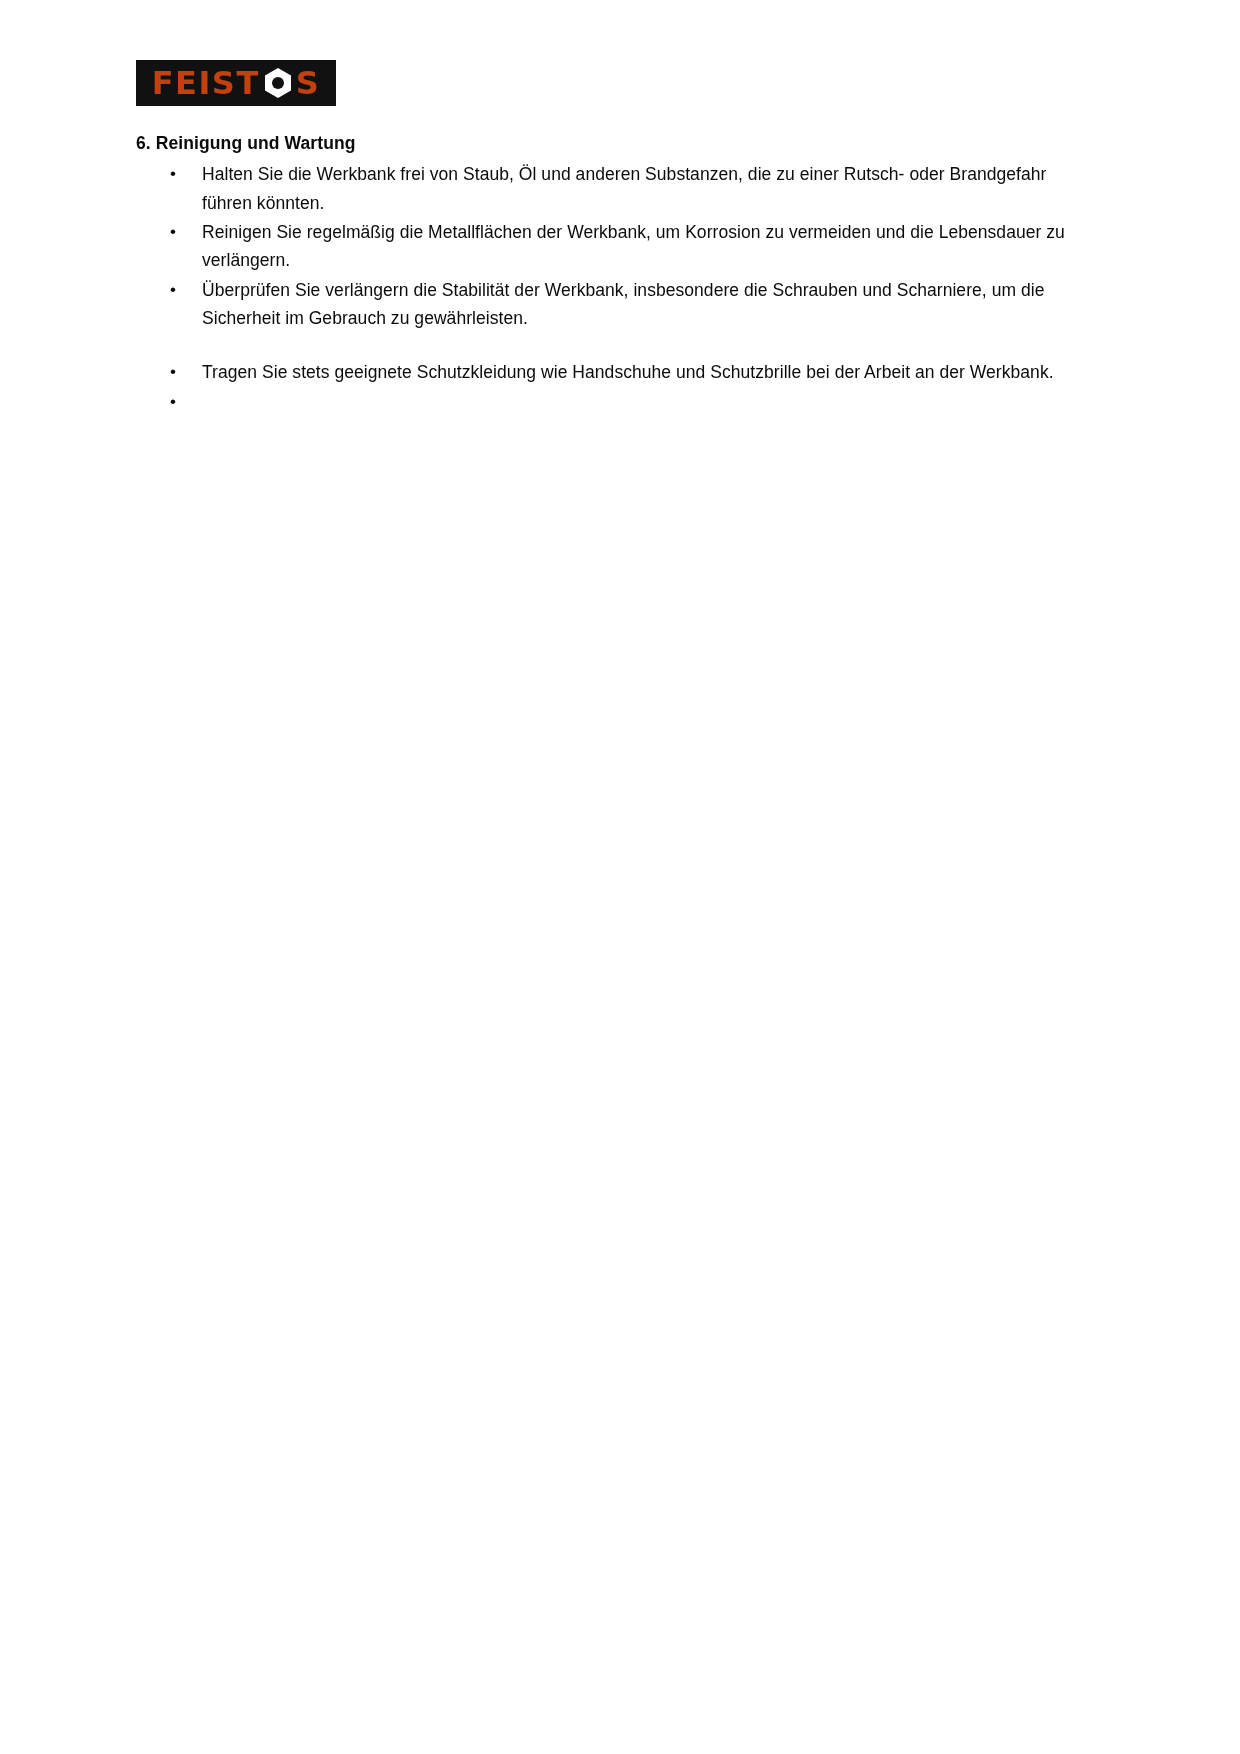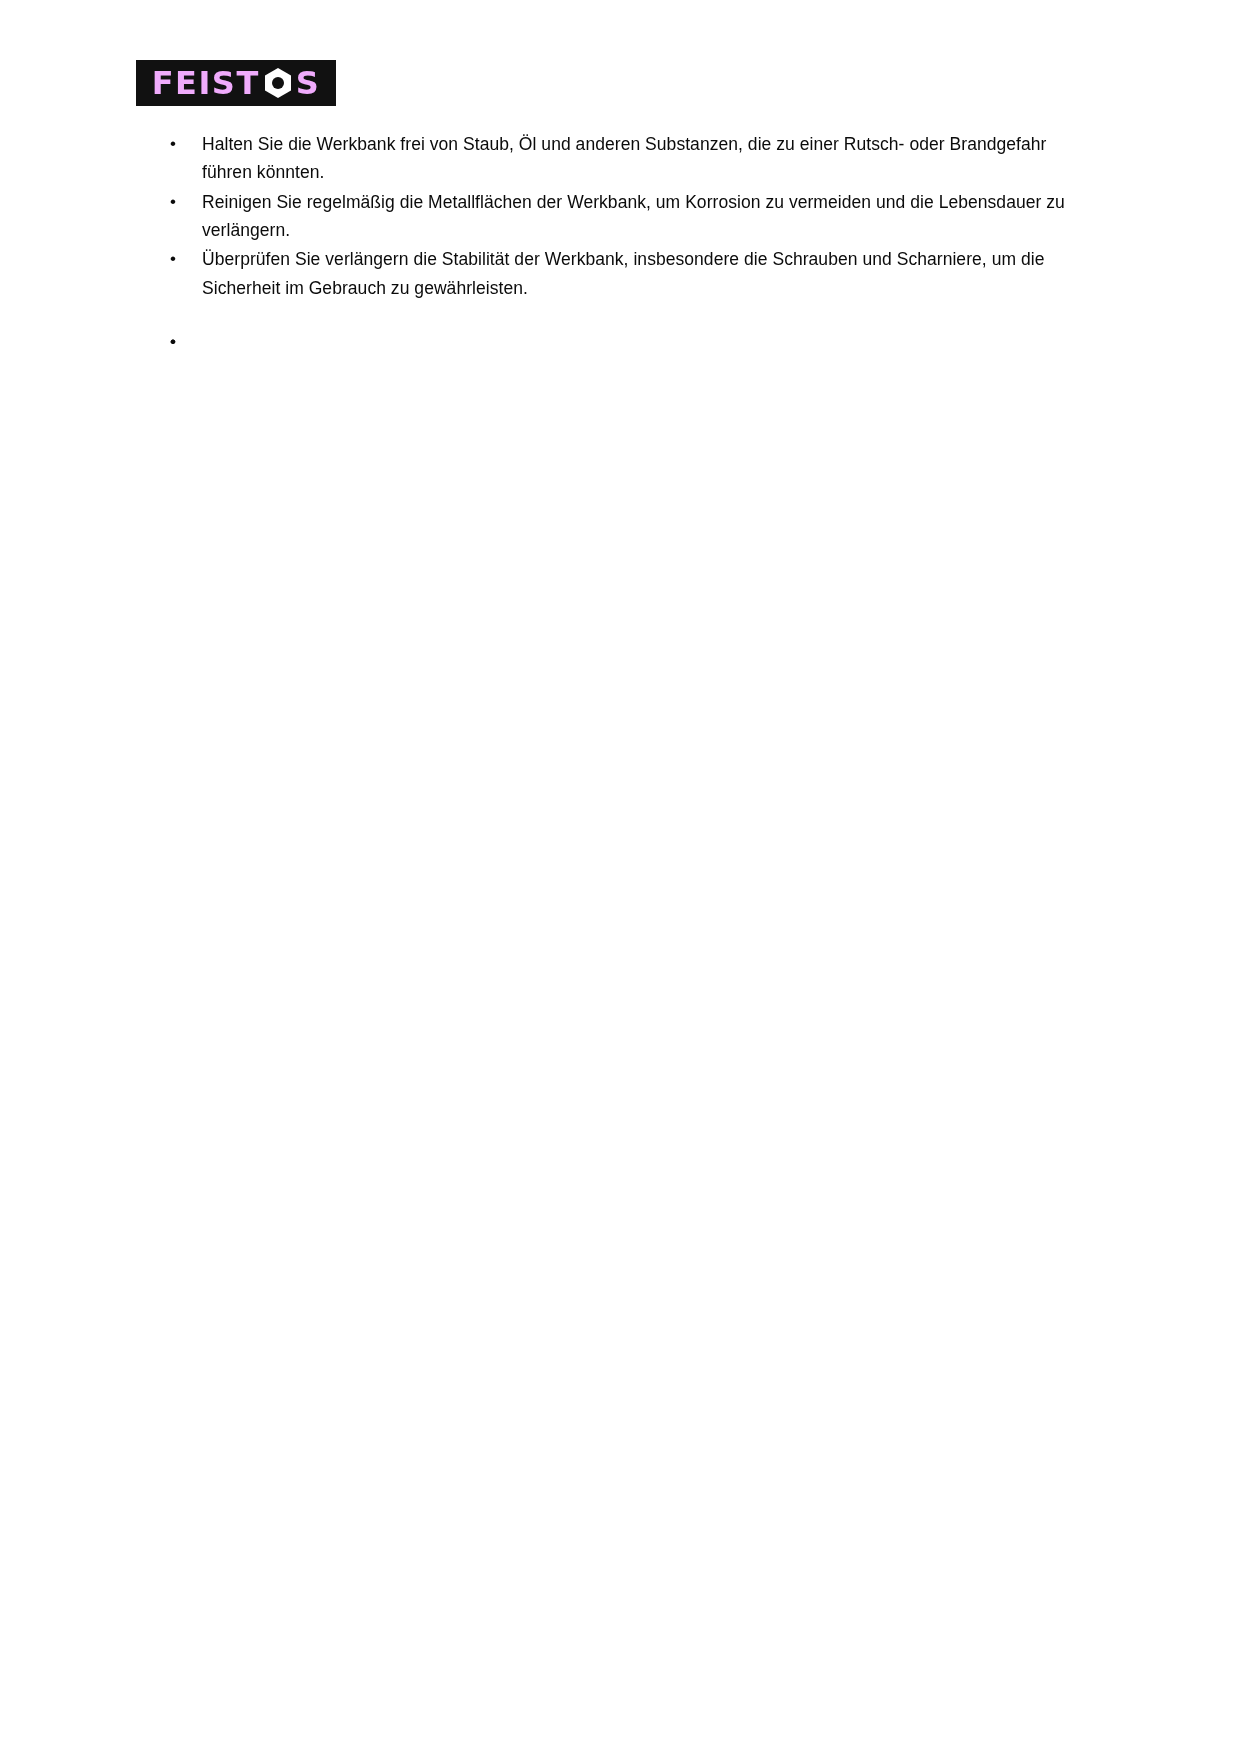--- a/index.html
+++ b/index.html
@@ -40,21 +40,21 @@
     padding: 0;
     box-sizing: border-box;
   }
   .logo-inner {
     display: flex;
     align-items: center;
     justify-content: center;
     gap: 3px;
   }
   .logo-text {
-    color: #f0abfc;
+    color: #c2410c;
     font-family: "DejaVu Sans", sans-serif;
     font-weight: 700;
     font-size: 32px;
     letter-spacing: 1.5px;
     line-height: 1;
     user-select: none;
   }
   .logo-hex {
     width: 30px;
     height: 32px;
@@ -117,40 +117,42 @@
           </svg>
         </span>
         <span class="logo-text">S</span>
       </div>
     </div>
   </div>
 
   <div class="content">
 
     <div class="section">
+      <h2 class="section-heading">6. Reinigung und Wartung</h2>
       <ul class="bullets">
         <li>
           <span class="bullet-dot">•</span>
           <span>Halten Sie die Werkbank frei von Staub, Öl und anderen Substanzen, die zu einer Rutsch- oder Brandgefahr führen könnten.</span>
         </li>
         <li>
           <span class="bullet-dot">•</span>
           <span>Reinigen Sie regelmäßig die Metallflächen der Werkbank, um Korrosion zu vermeiden und die Lebensdauer zu verlängern.</span>
         </li>
         <li>
           <span class="bullet-dot">•</span>
           <span>Überprüfen Sie verlängern die Stabilität der Werkbank, insbesondere die Schrauben und Scharniere, um die Sicherheit im Gebrauch zu gewährleisten.</span>
         </li>
       </ul>
     </div>
 
     <div class="section">
       <ul class="bullets">
         <li>
           <span class="bullet-dot">•</span>
+          <span>Tragen Sie stets geeignete Schutzkleidung wie Handschuhe und Schutzbrille bei der Arbeit an der Werkbank.</span>
         </li>
         <li>
           <span class="bullet-dot">•</span>
         </li>
       </ul>
     </div>
 
   </div>
 </div>
 

